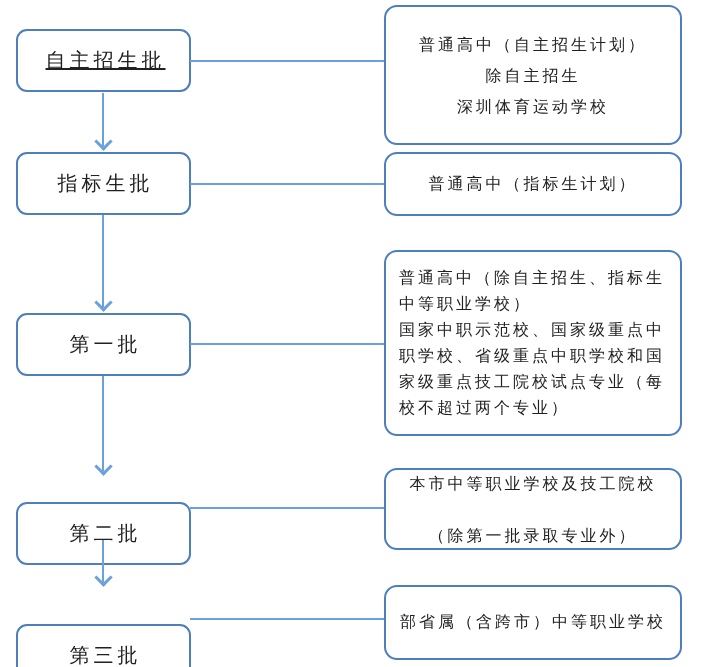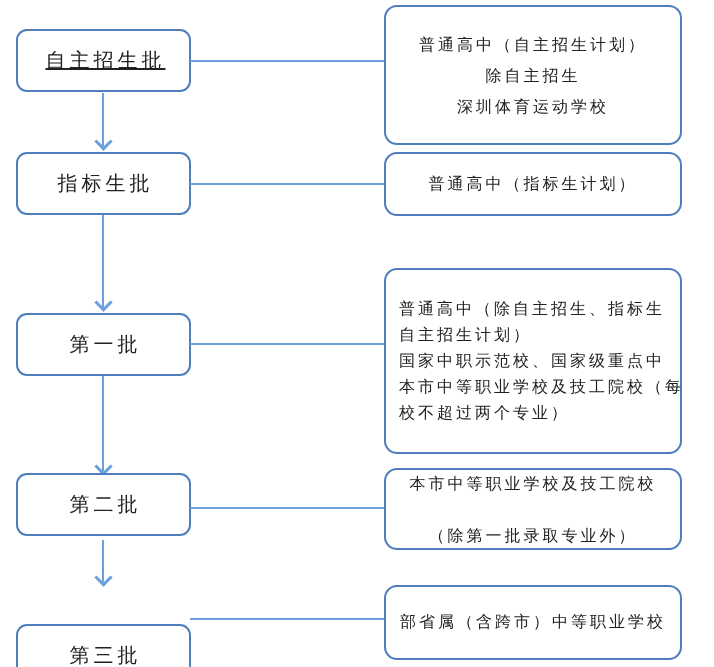--- a/index.html
+++ b/index.html
@@ -32,21 +32,21 @@
     display: flex;
     align-items: center;
     justify-content: center;
     font-size: 20px;
     letter-spacing: 4px;
     text-indent: 4px; 
   }
   .lb1 { top: 29px; text-decoration: underline; }
   .lb2 { top: 152px; text-align: right; }
   .lb3 { top: 313px; }
-  .lb4 { top: 473px; }
+  .lb4 { top: 502px; }
   .lb5 { top: 588px; margin-top: 36px; }
 
   
   .rb {
     position: absolute;
     left: 384px;
     width: 298px;
     border: 2px solid var(--border);
     border-radius: 13px;
     background: var(--background);
@@ -54,21 +54,21 @@
     flex-direction: column;
     justify-content: center;
     align-items: center;
     font-size: 16px;
     letter-spacing: 3px;
   }
   .rb .tline { white-space: nowrap; }
   .rb1 { top: 5px;   height: 140px; }
   .rb1 .tline { line-height: 31px; }
   .rb2 { top: 152px; height: 64px; }
-  .rb3 { top: 250px; height: 186px; align-items: flex-start; padding-left: 13px; padding-right: 8px; margin-top: 18px; }
+  .rb3 { top: 250px; height: 186px; align-items: flex-start; padding-left: 13px; padding-right: 8px; }
   .rb3 .tline { line-height: 26px; }
   .rb4 { top: 468px; height: 82px; gap: 21px; }
   .rb4 .tline { line-height: 31px; }
   .rb5 { top: 585px; height: 75px; }
 
   
   .hc {
     position: absolute;
     left: 190px;
     width: 194px;
@@ -132,23 +132,24 @@
   </div>
   <div class="shaft sh2"></div>
   <div class="head hd2"></div>
 
   <div class="lb lb3">
     <span>第一批</span>
   </div>
   <div class="hc hc3"></div>
   <div class="rb rb3">
     <div class="tline">普通高中（除自主招生、指标生</div>
-    <div class="tline">自主招生计划）</div>
+    <div class="tline">中等职业学校）</div>
     <div class="tline">国家中职示范校、国家级重点中</div>
-    <div class="tline">本市中等职业学校及技工院校（每</div>
+    <div class="tline">职学校、省级重点中职学校和国</div>
+    <div class="tline">家级重点技工院校试点专业（每</div>
     <div class="tline">校不超过两个专业）</div>
   </div>
   <div class="shaft sh3"></div>
   <div class="head hd3"></div>
 
   <div class="lb lb4">
     <span>第二批</span>
   </div>
   <div class="hc hc4"></div>
   <div class="rb rb4">

